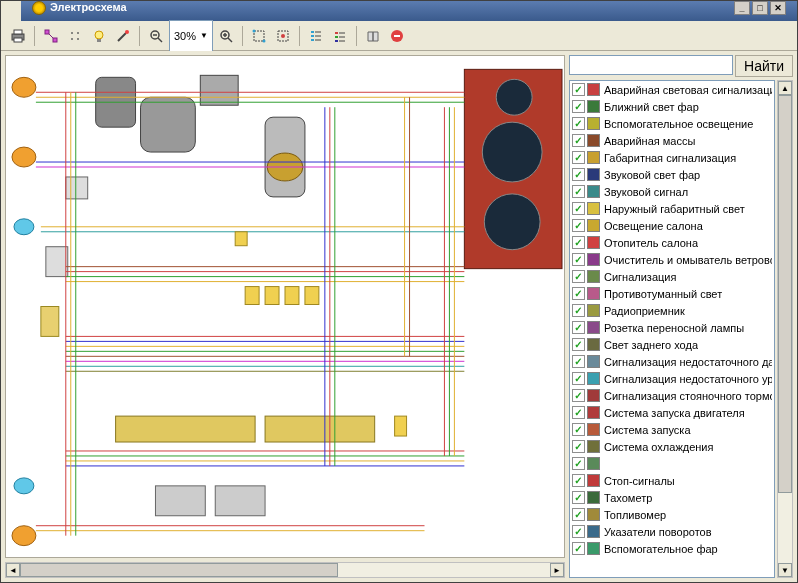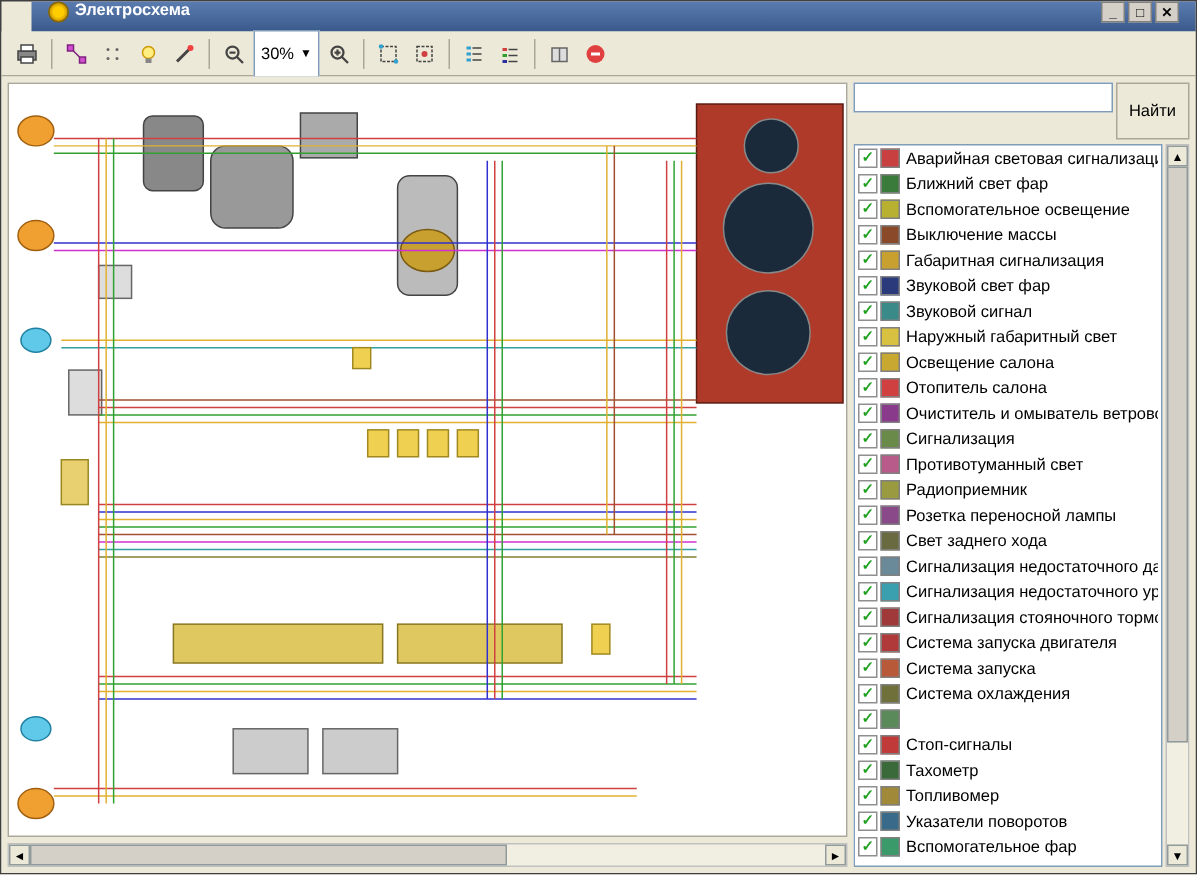--- a/index.html
+++ b/index.html
@@ -18,21 +18,21 @@
 .content { flex: 1; display: flex; background: #ece9d8; overflow: hidden; }
 .diagram-area { flex: 1; display: flex; flex-direction: column; }
 .diagram-canvas { flex: 1; background: #fff; margin: 4px; border: 1px solid #aca899; overflow: hidden; position: relative; }
 .hscroll { height: 16px; margin: 0 4px 4px 4px; background: #f1efe2; border: 1px solid #c0c0c0; display: flex; align-items: center; }
 .hscroll-btn { width: 14px; height: 14px; background: #ece9d8; border: 1px solid #919b9c; display: flex; align-items: center; justify-content: center; font-size: 8px; }
 .hscroll-track { flex: 1; height: 14px; position: relative; }
 .hscroll-thumb { position: absolute; left: 0; width: 60%; height: 100%; background: #d4d0c8; border: 1px solid #919b9c; }
 .side-panel { width: 228px; display: flex; flex-direction: column; padding: 4px 4px 4px 0; }
 .search-row { display: flex; gap: 2px; margin-bottom: 3px; }
 .search-input { flex: 1; height: 20px; border: 1px solid #7f9db9; background: #fff; padding: 0 3px; font-size: 11px; }
-.find-btn { height: 38px; padding: 0 8px; background: #ece9d8; border: 1px solid #aca899; font-size: 11px; cursor: pointer; }
+.find-btn { height: 22px; padding: 0 8px; background: #ece9d8; border: 1px solid #aca899; font-size: 14px; cursor: pointer; }
 .circuit-list { flex: 1; background: #fff; border: 1px solid #7f9db9; overflow-y: auto; overflow-x: hidden; }
 .circuit-row { display: flex; align-items: center; height: 17px; padding: 0 2px; white-space: nowrap; }
 .cb { width: 13px; height: 13px; border: 1px solid #8f8f8f; background: #fff; margin-right: 2px; display: flex; align-items: center; justify-content: center; flex-shrink: 0; }
 .cb-check { color: #21a121; font-size: 10px; font-weight: bold; line-height: 1; }
 .color-box { width: 13px; height: 13px; border: 1px solid #808080; margin-right: 4px; flex-shrink: 0; }
 .circuit-label { font-size: 11px; overflow: hidden; text-overflow: clip; }
 svg.schematic { width: 100%; height: 100%; }
 .vscroll { width: 16px; background: #f1efe2; border: 1px solid #c0c0c0; display: flex; flex-direction: column; margin-left: 2px; }
 .vscroll-btn { height: 14px; background: #ece9d8; border: 1px solid #919b9c; display: flex; align-items: center; justify-content: center; font-size: 8px; }
 .vscroll-track { flex: 1; position: relative; }
@@ -274,21 +274,21 @@
                 <span class="cb-check">✓</span>
               </div>
               <div class="color-box" style="background: rgb(184, 176, 48);"></div>
               <div class="circuit-label">Вспомогательное освещение</div>
             </div>
             <div class="circuit-row">
               <div class="cb">
                 <span class="cb-check">✓</span>
               </div>
               <div class="color-box" style="background: rgb(138, 74, 42);"></div>
-              <div class="circuit-label">Выключение массы</div>
+              <div class="circuit-label">Аварийная массы</div>
             </div>
             <div class="circuit-row">
               <div class="cb">
                 <span class="cb-check">✓</span>
               </div>
               <div class="color-box" style="background: rgb(200, 160, 48);"></div>
               <div class="circuit-label">Габаритная сигнализация</div>
             </div>
             <div class="circuit-row">
               <div class="cb">

